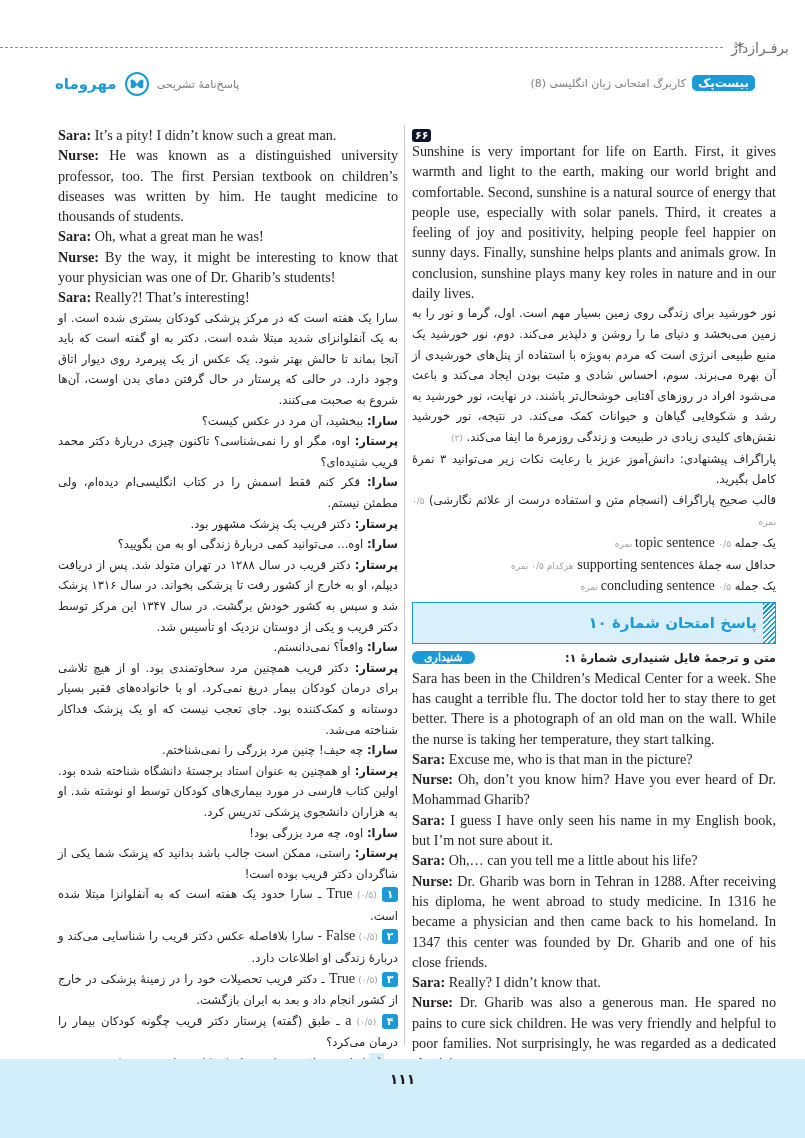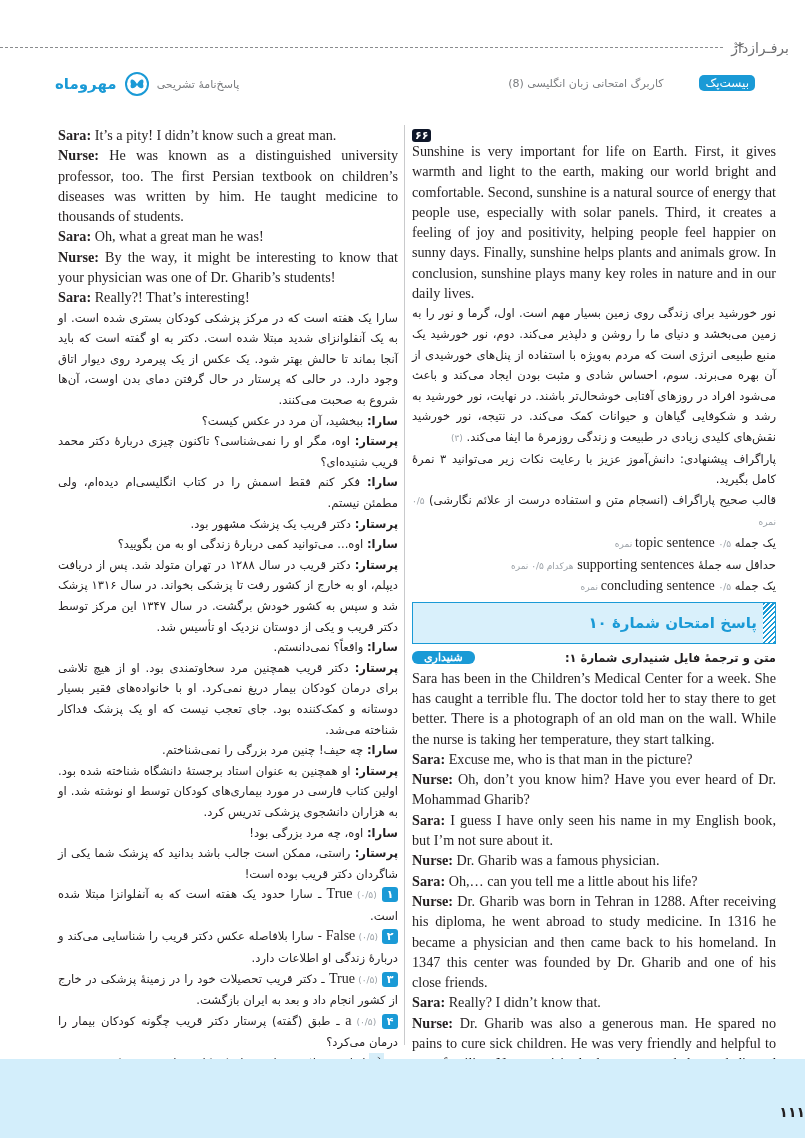--- a/index.html
+++ b/index.html
@@ -12,21 +12,21 @@
 
   
   .cutline { position: absolute; top: 41px; left: 0; width: 805px; height: 14px; }
   .cutline .dash { position: absolute; left: 0; right: 82px; top: 6px; border-top: 1.5px dashed #8a8c8e; }
   .cutline .cut-label { position: absolute; right: 16px; top: -1px; font-size: 14px; color: #6d6e70; }
   .cutline .scissors { position: absolute; right: 60px; top: -3px; font-size: 13px; color: #58595b; }
 
   
   .hdr { position: absolute; top: 72px; left: 0; width: 805px; height: 28px; }
   .brand-right { position: absolute; right: 50px; top: 3px; display: flex; align-items: center; gap: 6px; direction: rtl; }
-  .bp-badge { background: #1a9ad6; color: #fff; font-weight: normal; font-size: 12px; border-radius: 5px; padding: 1px 6px; font-family: "DejaVu Sans", sans-serif; margin-left: 30px; }
+  .bp-badge { background: #1a9ad6; color: #fff; font-weight: bold; font-size: 12px; border-radius: 5px; padding: 1px 6px; font-family: "DejaVu Sans", sans-serif; }
   .bp-title { color: #7a7c7f; font-size: 11px; }
   .brand-left { position: absolute; left: 55px; top: 0; display: flex; align-items: center; gap: 8px; direction: rtl; }
   .logo-name { color: #1a9ad6; font-weight: bold; font-size: 15px; font-family: "DejaVu Sans", sans-serif; }
   .logo-icon { width: 24px; height: 24px; border-radius: 50%; border: 2px solid #1a9ad6; box-sizing: border-box; display: flex; align-items: center; justify-content: center; }
   .logo-sub { color: #7a7c7f; font-size: 11px; }
 
   
   .col-divider { position: absolute; left: 404px; top: 125px; height: 920px; border-left: 1px solid #c9cacc; }
   .col { position: absolute; top: 125px; width: 340px; }
   .col-left { left: 58px; }
@@ -51,21 +51,21 @@
     margin: 4px 0 4px 0; display: flex; align-items: center; justify-content: flex-end; direction: ltr;
   }
   .section-banner .title { color: #1a9ad6; font-weight: bold; font-size: 15px; padding-right: 6px; font-family: "DejaVu Sans", sans-serif; direction: rtl; }
   .section-banner .stripe { width: 12px; height: 100%; background: repeating-linear-gradient(135deg, #1a9ad6 0 1.5px, #ffffff 1.5px 3.5px); }
 
   .listen-row { display: flex; justify-content: space-between; align-items: center; direction: rtl; height: 20px; }
   .listen-title { font-size: 11.5px; font-weight: bold; }
   .listen-badge { background: #1a9ad6; color: #fff; font-weight: bold; font-size: 11px; border-radius: 6px; padding: 0 12px; font-family: Liberation Serif, serif; }
 
   .footer { position: absolute; left: 0; top: 1059px; width: 805px; height: 79px; background: #d3eefb; }
-  .page-num { position: absolute; left: 0; right: 0; top: 12px; text-align: right; font-size: 14px; font-weight: bold; color: #231f20; font-family: "DejaVu Sans", sans-serif; margin-top: 33px; }
+  .page-num { position: absolute; left: 0; right: 0; top: 12px; text-align: center; font-size: 14px; font-weight: bold; color: #231f20; font-family: "DejaVu Sans", sans-serif; }
 </style>
 </head>
 <body>
 
 <div class="cutline">
   <div class="dash"></div>
   <span class="scissors">✂</span>
   <span class="cut-label fa">برفـراز‌دار</span>
 </div>
 
@@ -145,21 +145,20 @@
 
   <div class="listen-row fa">
     <span class="listen-title">متن و ترجمهٔ فایل شنیداری شمارهٔ ۱:</span>
     <span class="listen-badge">شنیداری</span>
   </div>
   <p class="en">Sara has been in the Children’s Medical Center for a week. She has caught a terrible flu. The doctor told her to stay there to get better. There is a photograph of an old man on the wall. While the nurse is taking her temperature, they start talking.</p>
   <div id="right-dialogue-en">
       <p class="en"><b>Sara:</b><span> Excuse me, who is that man in the picture?</span></p>
       <p class="en"><b>Nurse:</b><span> Oh, don’t you know him? Have you ever heard of Dr. Mohammad Gharib?</span></p>
       <p class="en"><b>Sara:</b><span> I guess I have only seen his name in my English book, but I’m not sure about it.</span></p>
-      <p class="en"><b>Nurse:</b><span> Dr. Gharib was a famous physician.</span></p>
       <p class="en"><b>Sara:</b><span> Oh,… can you tell me a little about his life?</span></p>
       <p class="en"><b>Nurse:</b><span> Dr. Gharib was born in Tehran in 1288. After receiving his diploma, he went abroad to study medicine. In 1316 he became a physician and then came back to his homeland. In 1347 this center was founded by Dr. Gharib and one of his close friends.</span></p>
       <p class="en"><b>Sara:</b><span> Really? I didn’t know that.</span></p>
       <p class="en"><b>Nurse:</b><span> Dr. Gharib was also a generous man. He spared no pains to cure sick children. He was very friendly and helpful to poor families. Not surprisingly, he was regarded as a dedicated physician.</span></p>
     </div>
 </div>
 
 <div class="footer">
   <div class="page-num">۱۱۱</div>
 </div>

